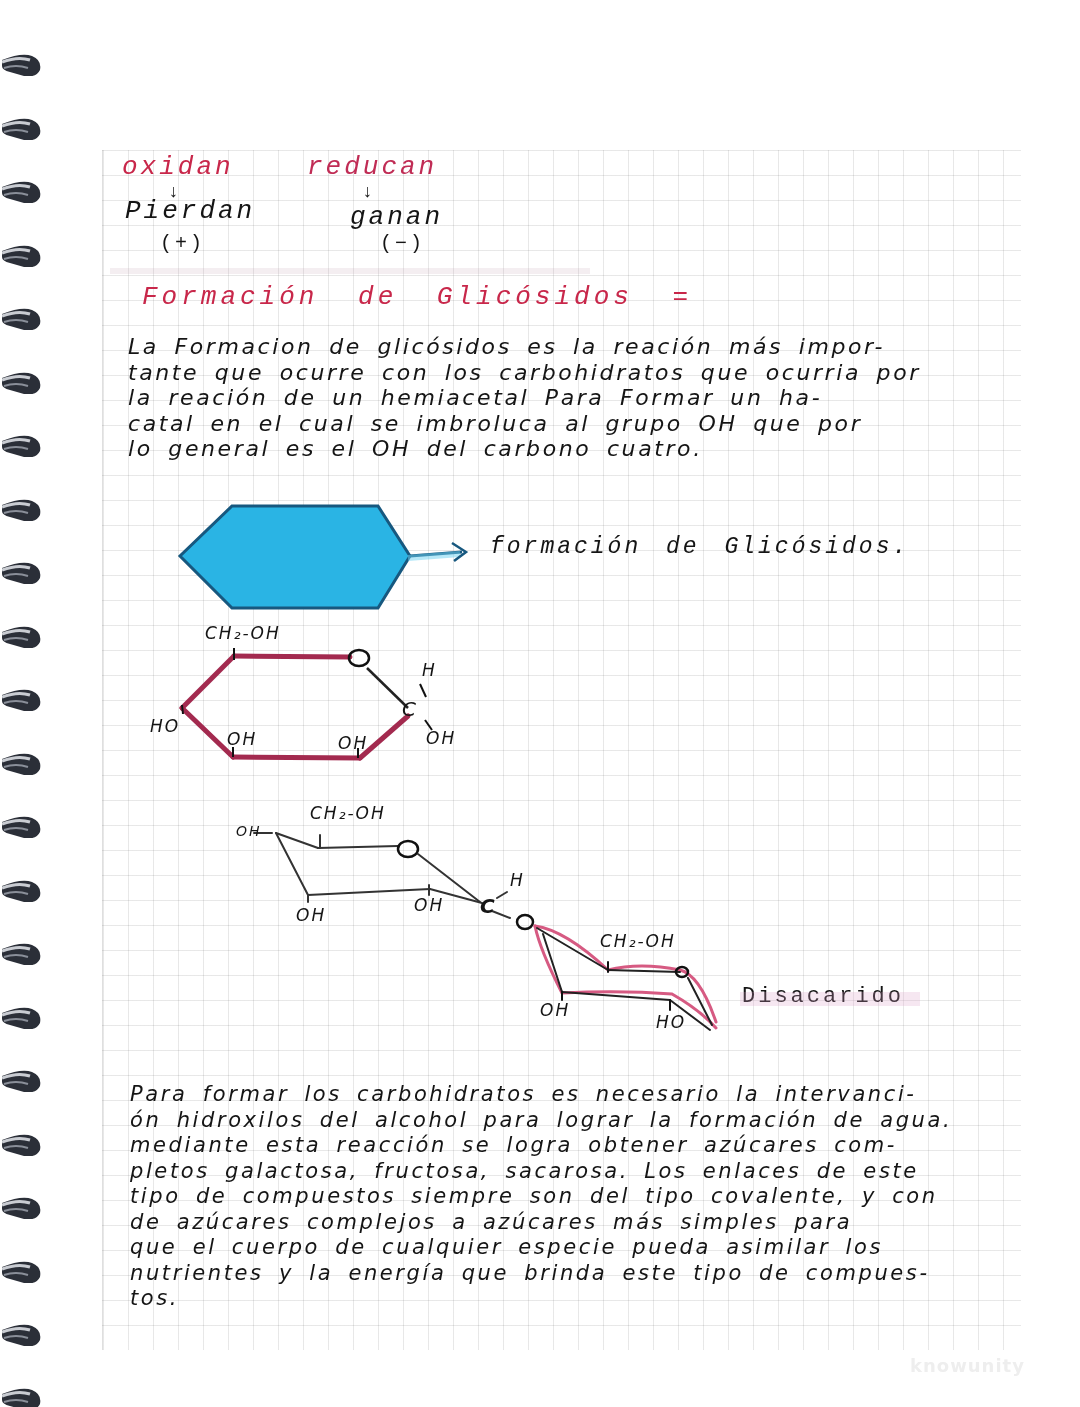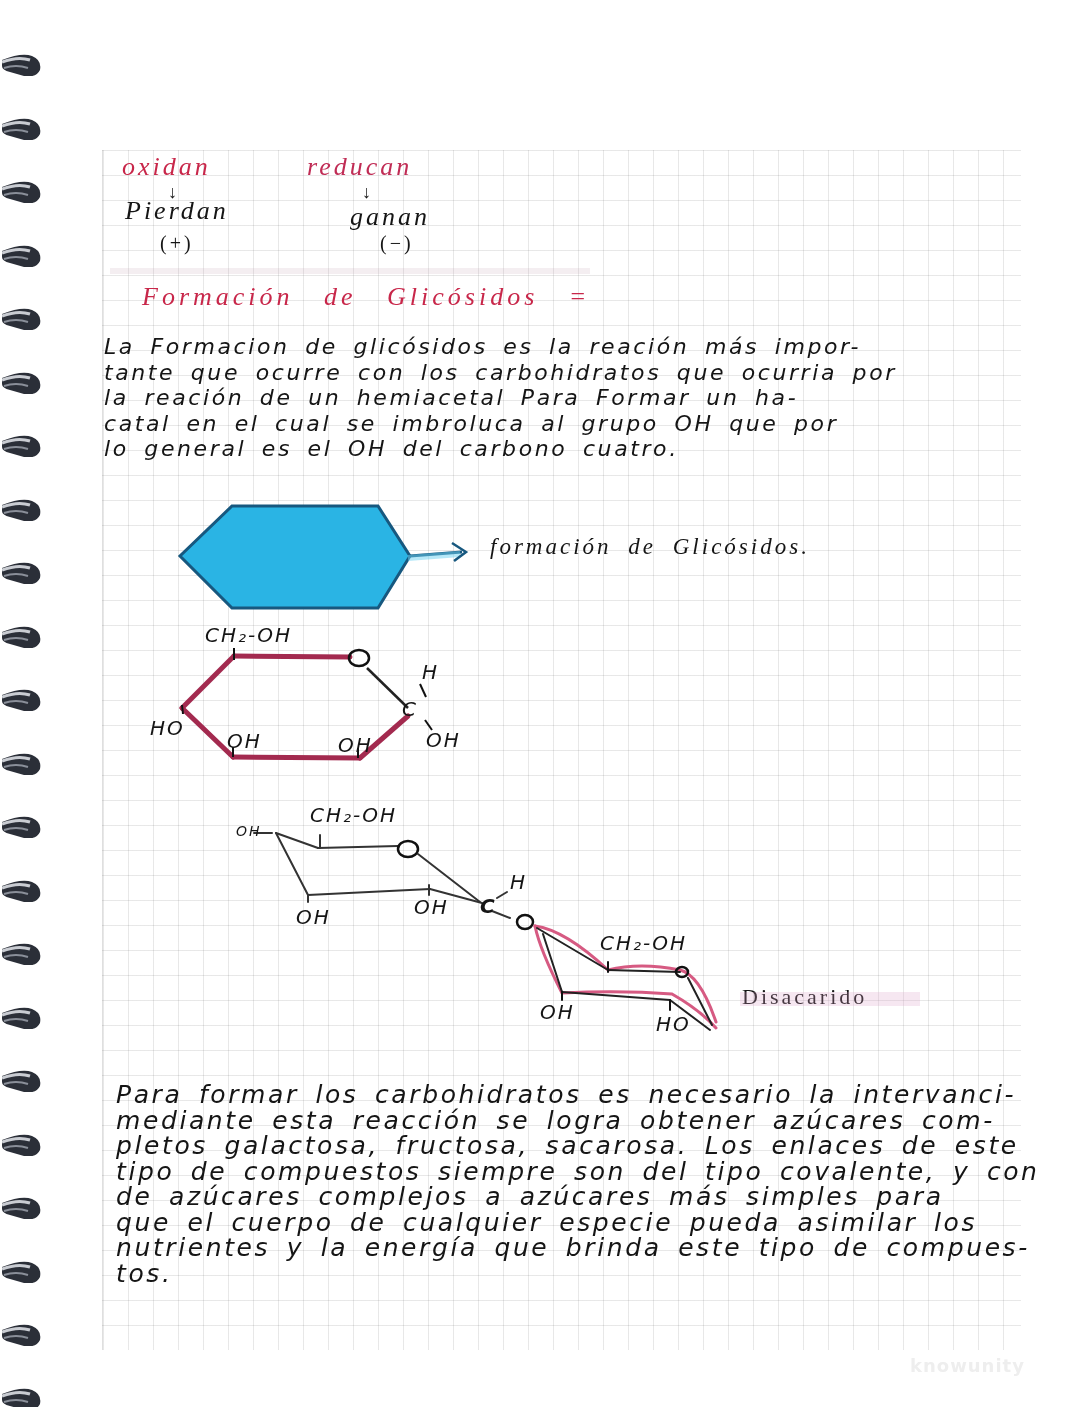--- a/index.html
+++ b/index.html
@@ -36,45 +36,46 @@
       height: 1407px;
     }
     .ring {
       position: absolute;
       left: 2px;
       width: 40px;
       height: 26px;
     }
     .hand {
       position: absolute;
-      font-family: Liberation Serif, serif;
+      font-family: Liberation Mono, monospace;
       font-style: italic;
       white-space: nowrap;
       letter-spacing: 3px;
     }
     .red { color: #c8274a; }
     .pink { color: #c02c55; }
     .black { color: #151515; }
     .para {
       position: absolute;
       font-family: "DejaVu Sans", sans-serif;
       font-style: italic;
       color: #151515;
       font-size: 22px;
       line-height: 25.5px;
       letter-spacing: 2.6px;
       word-spacing: 6px;
+      margin-left: 24px;
     }
     .para .line { display: block; white-space: nowrap; }
     .chem {
       position: absolute;
       font-family: "DejaVu Sans", sans-serif;
       font-style: italic;
       color: #151515;
-      font-size: 20px;
+      font-size: 17px;
       letter-spacing: 2px;
       white-space: nowrap;
     }
     svg.abs { position: absolute; left: 0; top: 0; }
     .watermark {
       position: absolute;
       left: 910px;
       top: 1355px;
       font-family: "DejaVu Sans", sans-serif;
       font-size: 18px;
@@ -297,22 +298,23 @@
   <div class="chem" style="left:296px; top:905px;">OH</div>
   <div class="chem" style="left:414px; top:895px;">OH</div>
   <div class="chem" style="left:480px; top:894px; font-size:20px; font-weight:bold;">C</div>
   <div class="chem" style="left:510px; top:870px;">H</div>
   <div class="chem" style="left:600px; top:931px;">CH₂-OH</div>
   <div class="chem" style="left:540px; top:1000px;">OH</div>
   <div class="chem" style="left:656px; top:1012px;">HO</div>
   <div class="hand black" style="left:742px; top:984px; font-size:22px; letter-spacing:3px; font-style:normal;">Disacarido</div>
   <div style="position:absolute; left:740px; top:992px; width:180px; height:14px; background:rgba(220,160,200,0.25);"></div>
 
-  <div class="para" style="left:116px; top:1082px; font-size:25px;">
+  <div class="para" style="left:106px; top:1082px; font-size:21px;">
     <span class="line">Para formar los carbohidratos es necesario la intervanci-</span>
+    <span class="line">ón hidroxilos del alcohol para lograr la formación de agua.</span>
     <span class="line">mediante esta reacción se logra obtener azúcares com-</span>
     <span class="line">pletos galactosa, fructosa, sacarosa. Los enlaces de este</span>
     <span class="line">tipo de compuestos siempre son del tipo covalente, y con</span>
     <span class="line">de azúcares complejos a azúcares más simples para</span>
     <span class="line">que el cuerpo de cualquier especie pueda asimilar los</span>
     <span class="line">nutrientes y la energía que brinda este tipo de compues-</span>
     <span class="line">tos.</span>
   </div>
 
   <div class="watermark">knowunity</div>

